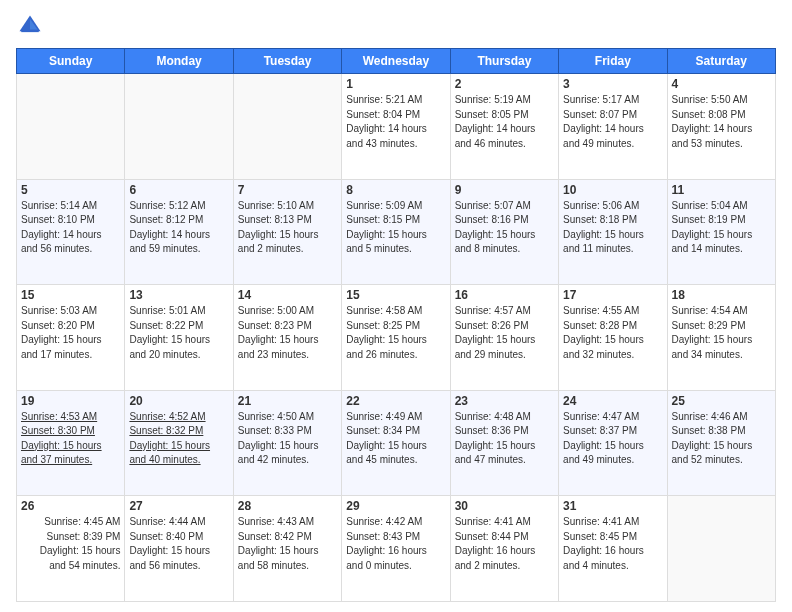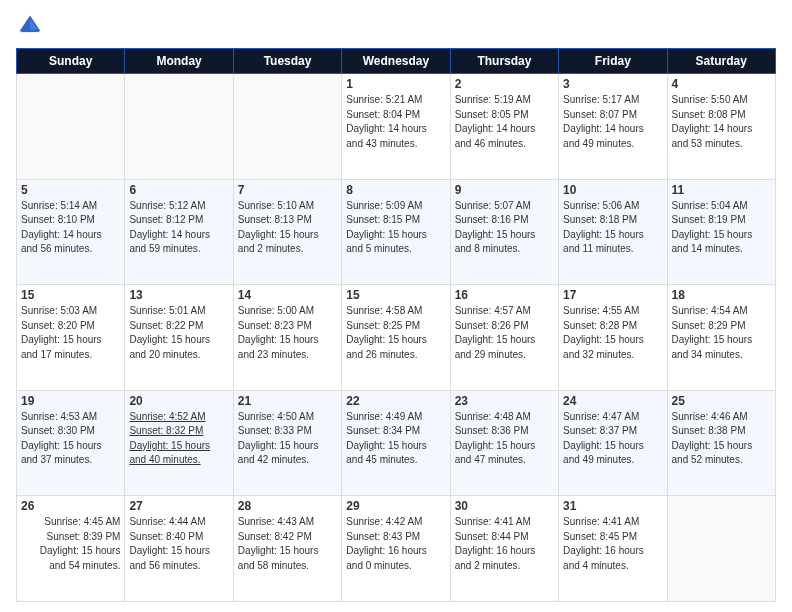--- a/index.html
+++ b/index.html
@@ -53,21 +53,21 @@
       color: #555;
     }
     .calendar {
       flex: 1;
       border: 1px solid #ccc;
       border-collapse: collapse;
       width: 100%;
       table-layout: fixed;
     }
     .calendar th {
-      background-color: #0f172a;
+      background-color: #3b82f6;
       color: #fff;
       font-size: 12px;
       font-weight: bold;
       padding: 5px 4px;
       text-align: center;
       border: 1px solid #2255aa;
     }
     .calendar td {
       border: 1px solid #ddd;
       vertical-align: top;
@@ -265,21 +265,21 @@
             <span class="day-number">18</span>
             <div class="day-info" style="white-space: pre-line;">Sunrise: 4:54 AM
 Sunset: 8:29 PM
 Daylight: 15 hours
 and 34 minutes.</div>
           </td>
         </tr>
         <tr>
           <td>
             <span class="day-number">19</span>
-            <div class="day-info" style="white-space: pre-line;">Sunrise: 4:53 AM
+            <div class="day-info" style="white-space: pre-line; text-decoration: underline;">Sunrise: 4:53 AM
 Sunset: 8:30 PM
 Daylight: 15 hours
 and 37 minutes.</div>
           </td>
           <td>
             <span class="day-number">20</span>
             <div class="day-info" style="white-space: pre-line; text-decoration: underline;">Sunrise: 4:52 AM
 Sunset: 8:32 PM
 Daylight: 15 hours
 and 40 minutes.</div>

